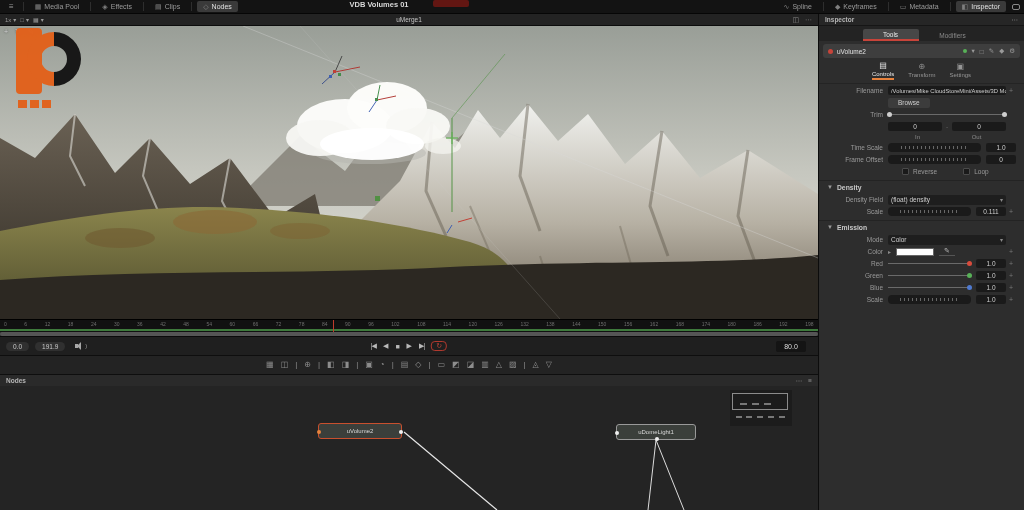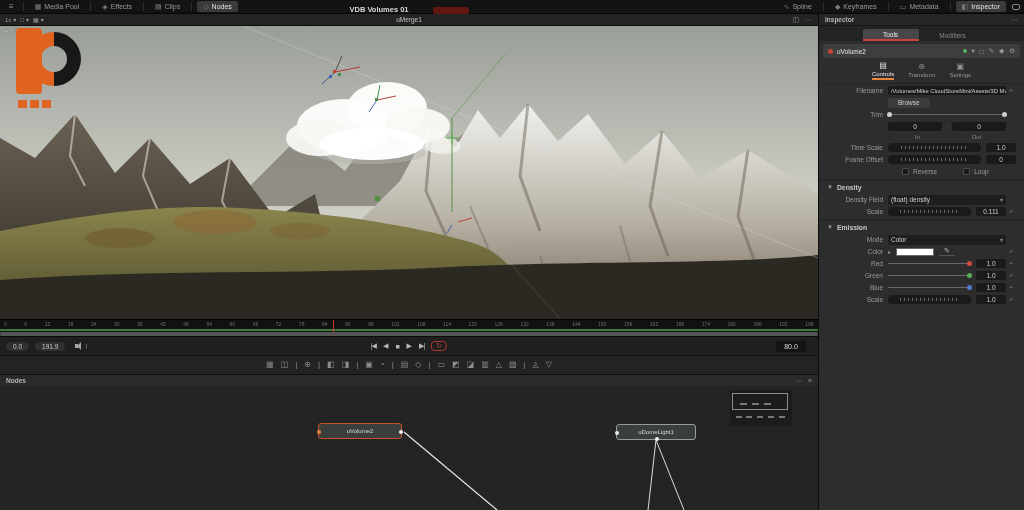--- a/index.html
+++ b/index.html
@@ -9,21 +9,21 @@
 
   
   .topbar { position:absolute; top:0; left:0; right:0; height:14px; background:#131313;
             border-bottom:1px solid #060606; display:flex; align-items:center; font-size:7px; z-index:30; }
   .tb-left { display:flex; align-items:center; gap:2px; padding-left:5px; }
   .tb-btn { display:flex; align-items:center; gap:3px; padding:1px 6px; color:#9a9a9a; border-radius:2px; height:11px; }
   .tb-btn .ic { font-size:7px; color:#7f7f7f; }
   .tb-btn.active { background:#3a3a3a; color:#e0e0e0; }
   .tb-sep { width:1px; height:9px; background:#2e2e2e; margin:0 3px; }
   .tb-menu { color:#9a9a9a; font-size:8px; padding:0 4px; }
-  .tb-center { position:absolute; left:0; right:206px; top:0; height:14px; display:flex; align-items:flex-end; justify-content:center; gap:24px; pointer-events:none; }
+  .tb-center { position:absolute; left:0; right:206px; top:0; height:14px; display:flex; align-items:flex-start; justify-content:center; gap:24px; pointer-events:none; }
   .tb-title { color:#d8d8d8; font-weight:bold; font-size:7.5px; }
   .tb-badge { width:36px; height:7px; border-radius:2px; background:#6b1713; opacity:.9; }
   .tb-right { margin-left:auto; display:flex; align-items:center; gap:2px; padding-right:4px; }
   .bubble { width:8px; height:6px; border:1px solid #8a8a8a; border-radius:2px; margin-left:4px; }
 
   
   .main { position:absolute; top:14px; left:0; width:818px; height:496px; display:flex; flex-direction:column; }
 
   .vtitle { height:12px; background:#232323; border-bottom:1px solid #0c0c0c; display:flex; align-items:center; font-size:6px; color:#9a9a9a; position:relative; }
   .vt-left { display:flex; align-items:center; gap:4px; padding-left:5px; }

